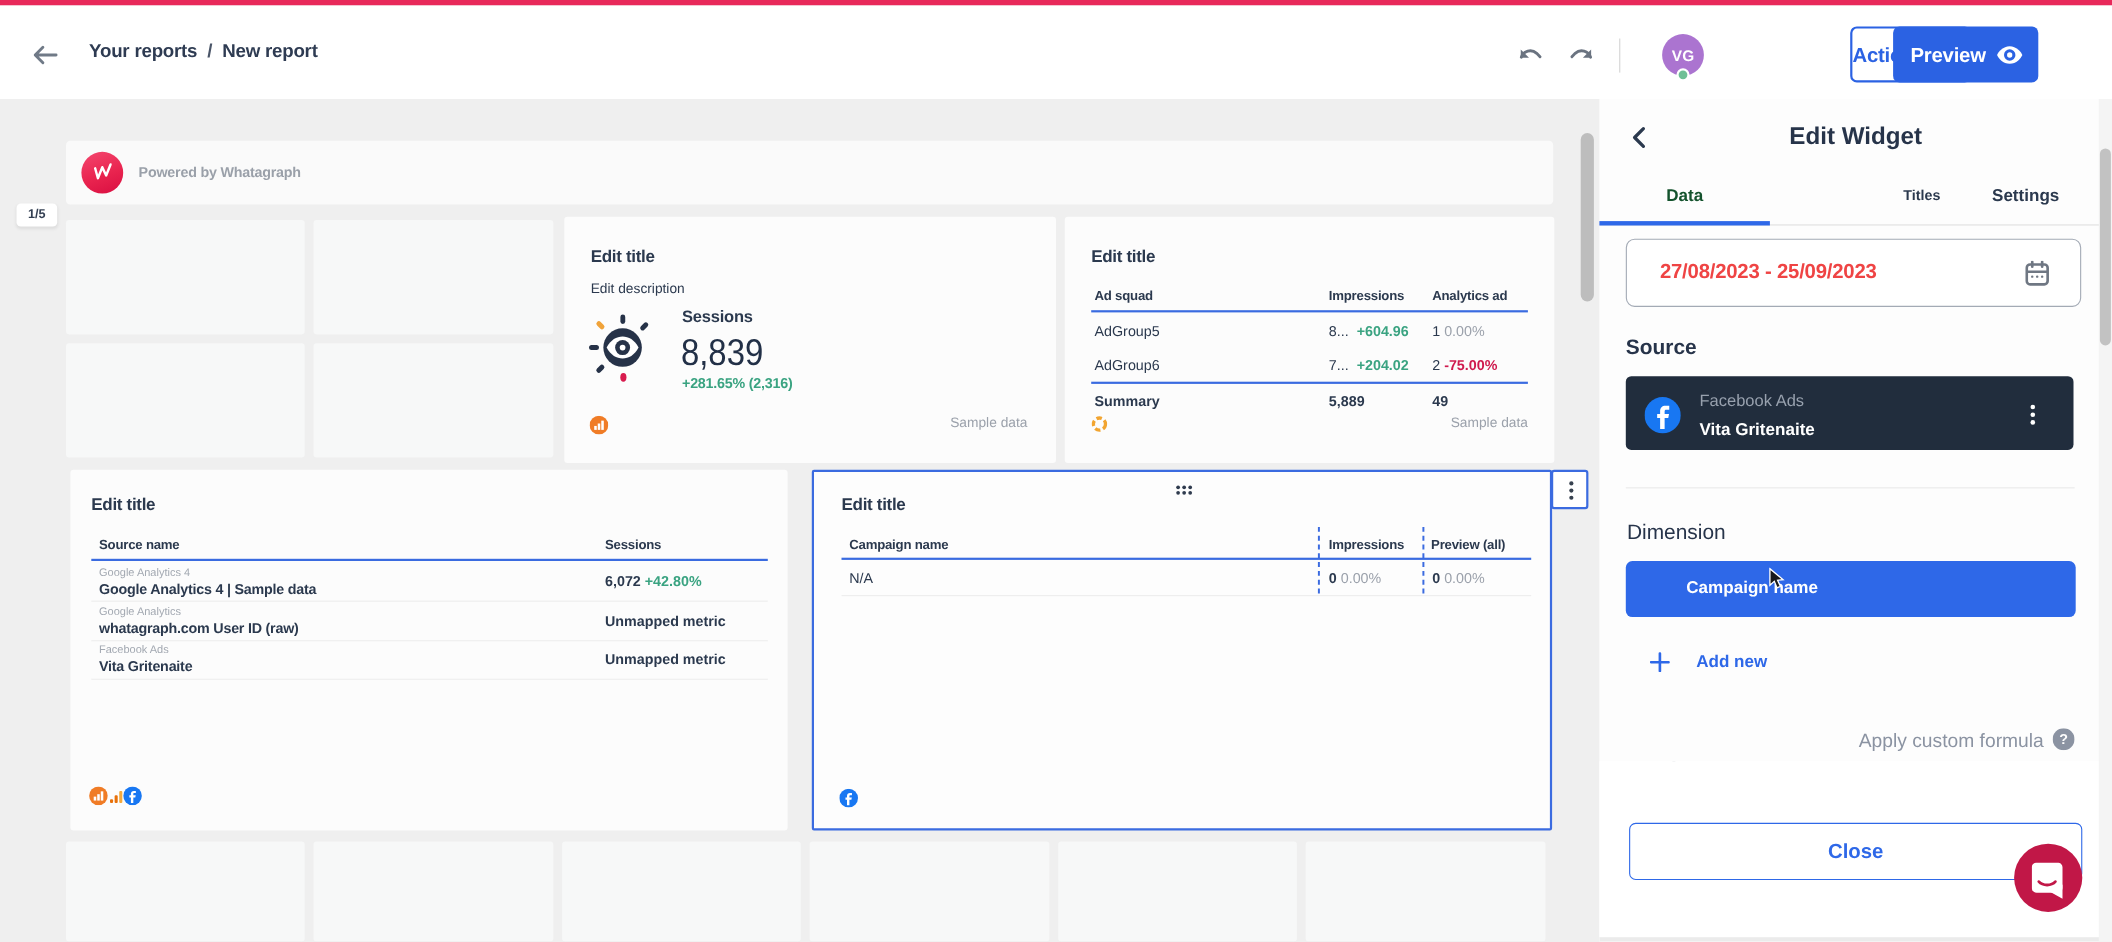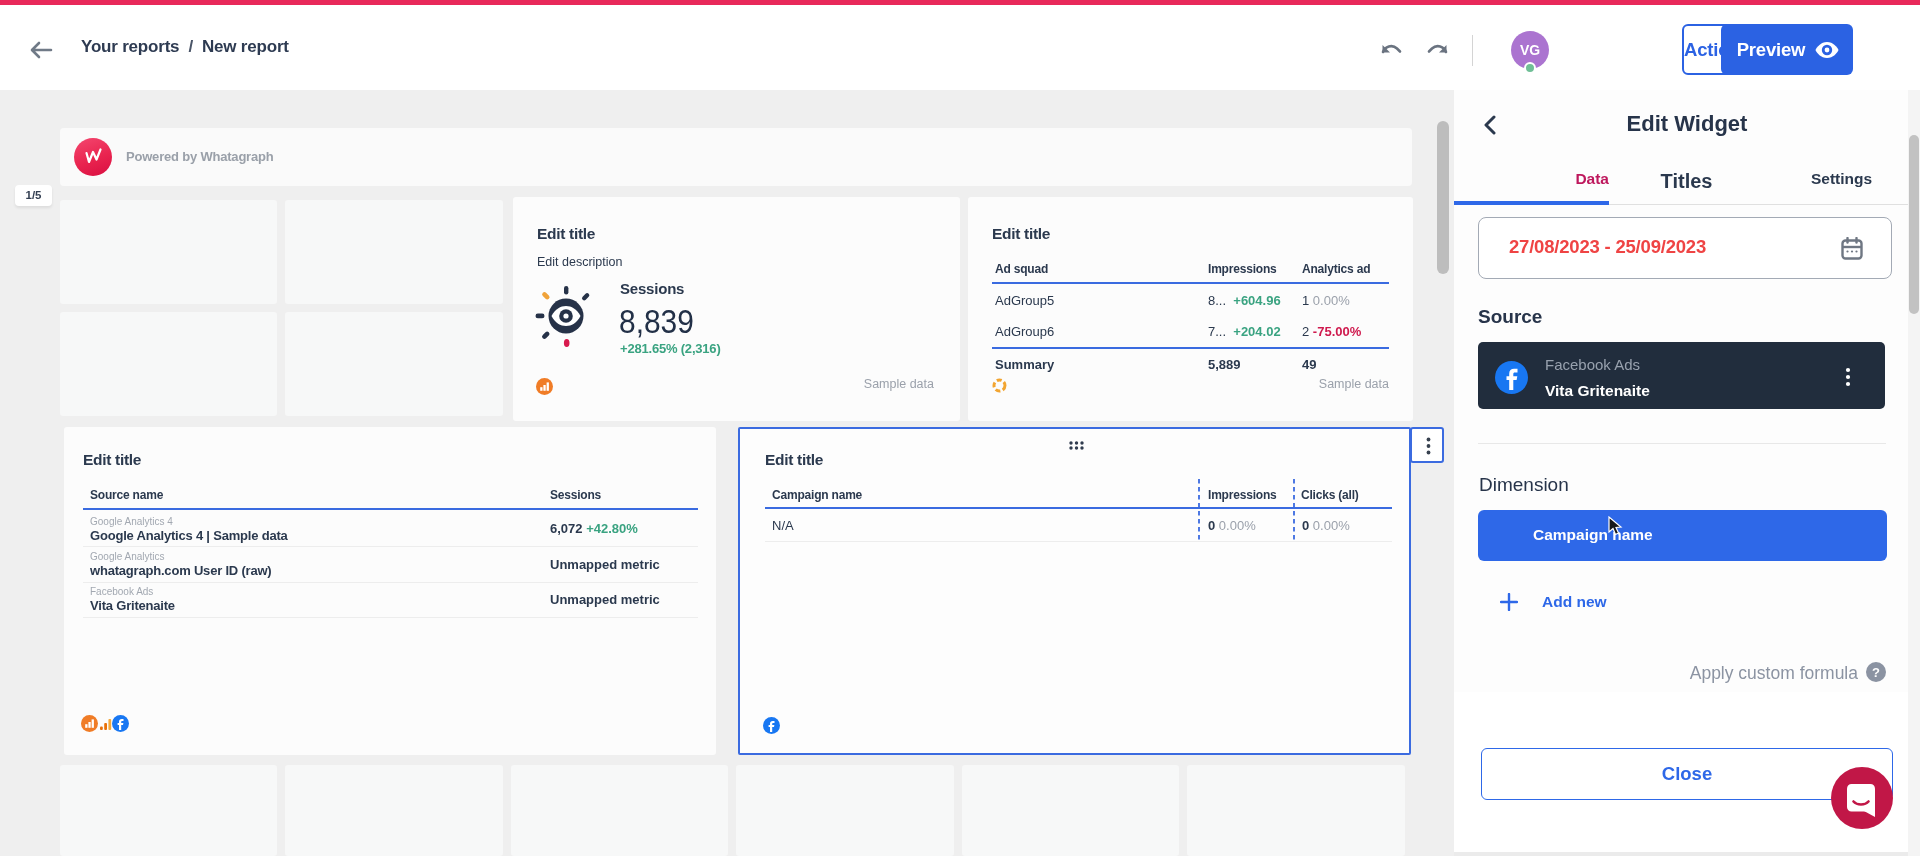--- a/index.html
+++ b/index.html
@@ -174,21 +174,21 @@
 
   <div class="abs" style="left:1410px; top:337px; width:34px; height:36px; background:#ffffff; border:2px solid #3b6be0; border-radius:3px;"></div>
   <svg class="abs" style="left:1426px; top:347px;" width="5" height="18" viewBox="0 0 5 18">
     <circle cx="2.5" cy="2.5" r="1.9" fill="#37414f"></circle>
       <circle cx="2.5" cy="9" r="1.9" fill="#37414f"></circle>
       <circle cx="2.5" cy="15.5" r="1.9" fill="#37414f"></circle>
   </svg>
   <div class="etitle" style="left:765px; top:361px;">Edit title</div>
   <div class="thead" style="left:772px; top:398px;">Campaign name</div>
   <div class="thead" style="left:1208px; top:398px;">Impressions</div>
-  <div class="thead" style="left:1301px; top:398px;">Clicks (all)</div>
+  <div class="thead" style="left:1301px; top:398px;">Preview (all)</div>
   <svg class="abs" style="left:1197px; top:389px;" width="4" height="63" viewBox="0 0 4 63">
       <line x1="2" y1="0" x2="2" y2="63" stroke="#3b6be0" stroke-width="1.8" stroke-dasharray="4.5 3.5"></line>
     </svg>
   <svg class="abs" style="left:1292px; top:389px;" width="4" height="63" viewBox="0 0 4 63">
       <line x1="2" y1="0" x2="2" y2="63" stroke="#3b6be0" stroke-width="1.8" stroke-dasharray="4.5 3.5"></line>
     </svg>
   <div class="blueline" style="left:765px; top:417px; width:627px;"></div>
   <div class="abs navy" style="left:772px; top:428px; font-size:13px;">N/A</div>
   <div class="abs navy" style="left:1208px; top:428px; font-size:13px;"><b>0</b> <span class="gray">0.00%</span></div>
   <div class="abs navy" style="left:1302px; top:428px; font-size:13px;"><b>0</b> <span class="gray">0.00%</span></div>
@@ -200,22 +200,22 @@
 
   <div class="abs" style="left:1437px; top:31px; width:12px; height:153px; background:#bdbdbd; border-radius:6px;"></div>
 </div>
 <div id="sidebar" class="abs">
 
   <svg class="abs" style="left:28px; top:25px;" width="16" height="20" viewBox="0 0 16 20">
     <path d="M12 2 L4 10 L12 18" stroke="#2b394e" stroke-width="3" fill="none" stroke-linecap="round" stroke-linejoin="round"></path>
   </svg>
   <div class="abs" style="left:0px; top:21px; width:466px; text-align:center; font-size:22px; font-weight:bold; color:#27344a;">Edit Widget</div>
 
-  <div class="abs" style="left:0px; top:80px; width:155px; text-align:right; font-size:15.5px; font-weight:bold; color:#be185d;">Data</div>
-  <div class="abs" style="left:155px; top:80px; width:155px; text-align:center; font-size:20px; font-weight:bold; color:#2b394e;">Titles</div>
+  <div class="abs" style="left:0px; top:80px; width:155px; text-align:center; font-size:15.5px; font-weight:bold; color:#14532d;">Data</div>
+  <div class="abs" style="left:155px; top:80px; width:155px; text-align:right; font-size:13px; font-weight:bold; color:#2b394e;">Titles</div>
   <div class="abs" style="left:310px; top:80px; width:155px; text-align:center; font-size:15.5px; font-weight:bold; color:#2b394e;">Settings</div>
   <div class="abs" style="left:0px; top:114px; width:466px; height:1px; background:#e0e0e0;"></div>
   <div class="abs" style="left:0px; top:111px; width:155px; height:4px; background:#2e68e8;"></div>
 
   <div class="abs" style="left:24px; top:127px; width:414px; height:62px; background:#ffffff; border:1.5px solid #a3aab5; border-radius:8px;"></div>
   <div class="abs" style="left:55px; top:146px; font-size:18.5px; font-weight:bold; color:#ef4444; letter-spacing:-0.2px;">27/08/2023 - 25/09/2023</div>
   <svg class="abs" style="left:387px; top:147px;" width="22" height="23" viewBox="0 0 22 23">
     <rect x="1.5" y="3.5" width="19" height="18" rx="3" fill="none" stroke="#6f7783" stroke-width="2.4"></rect>
     <line x1="1.5" y1="10" x2="20.5" y2="10" stroke="#6f7783" stroke-width="2.4"></line>
     <line x1="6.5" y1="1" x2="6.5" y2="5.5" stroke="#6f7783" stroke-width="2.4" stroke-linecap="round"></line>

